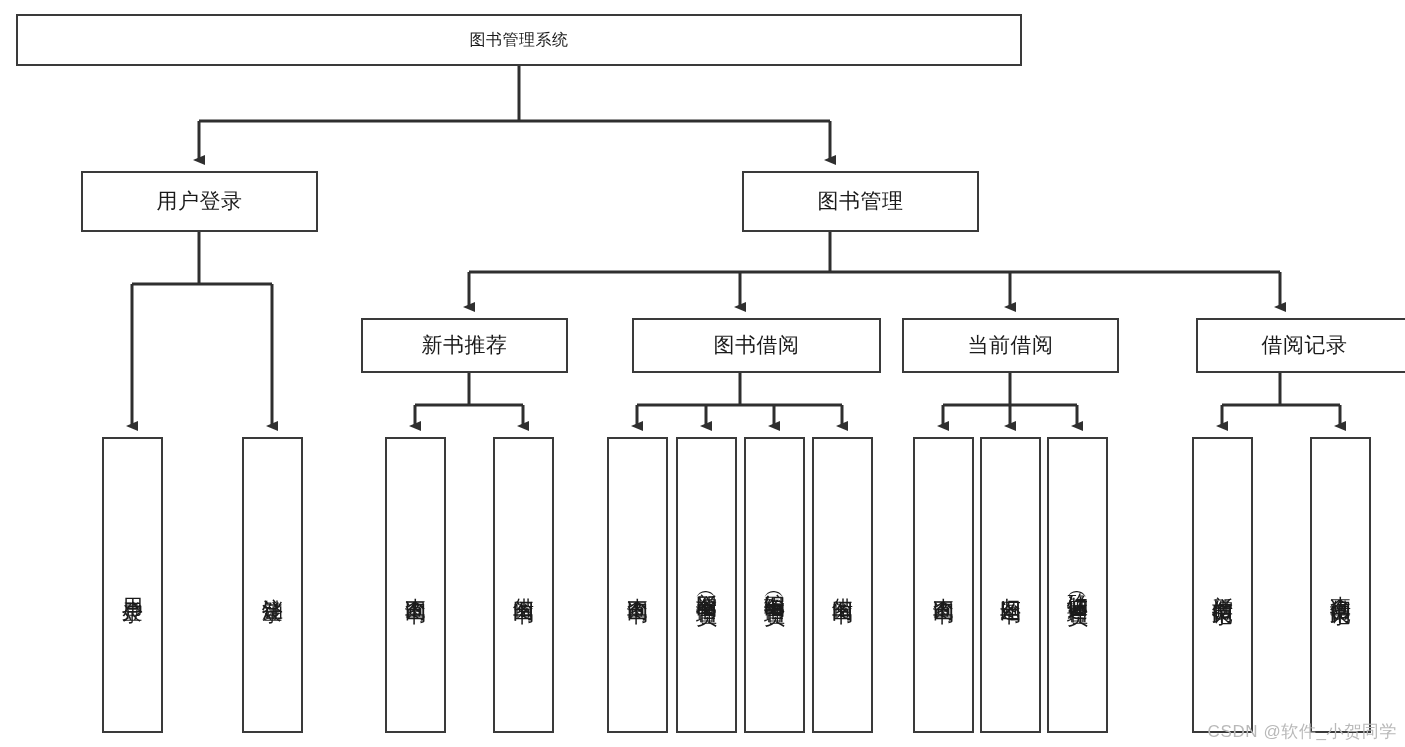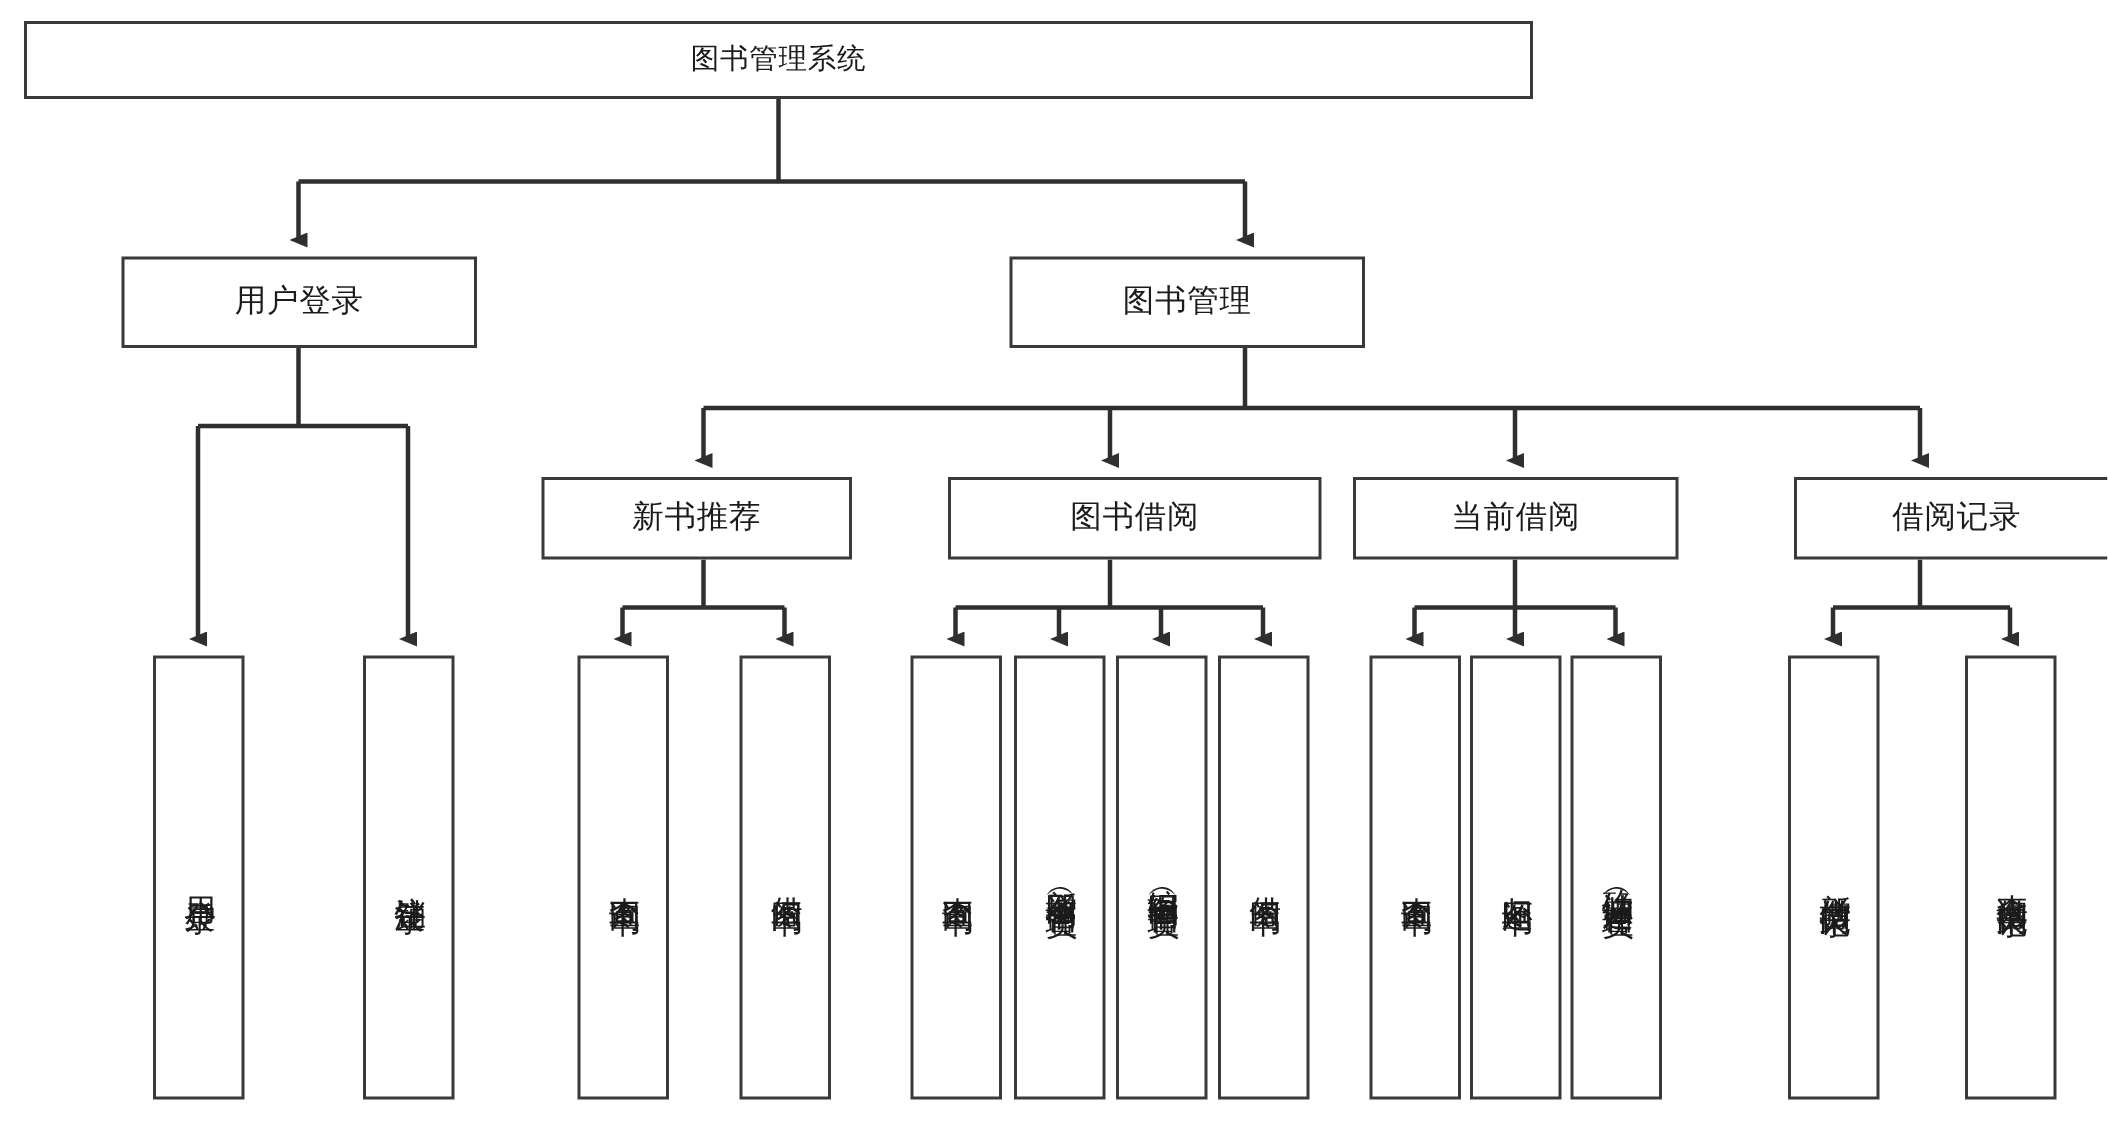--- a/index.html
+++ b/index.html
@@ -40,21 +40,21 @@
     display: block;
     text-align: center;
     line-height: 1.18;
     letter-spacing: 0.5px;
   }
   
   .node.h .lbl {
     font-size: 21px;
   }
   .node.h.root .lbl {
-    font-size: 19px;
+    font-size: 16px;
   }
   
   .node.v {
     align-items: center;
     justify-content: center;
     padding: 4px 0;
   }
   .node.v .lbl {
     writing-mode: vertical-rl;
     text-orientation: upright;
@@ -133,21 +133,21 @@
     </g>
   </svg>
 
   <div class="node h root" style="left:16px; top:14px; width:1006px; height:52px;">
     <span class="lbl">图书管理系统</span>
   </div>
 
   <div class="node h" style="left:81px; top:171px; width:237px; height:61px;">
     <span class="lbl">用户登录</span>
   </div>
-  <div class="node h" style="left:673px; top:171px; width:237px; height:61px;">
+  <div class="node h" style="left:742px; top:171px; width:237px; height:61px;">
     <span class="lbl">图书管理</span>
   </div>
 
   <div class="node h" style="left:361px; top:318px; width:207px; height:55px;">
     <span class="lbl">新书推荐</span>
   </div>
   <div class="node h" style="left:632px; top:318px; width:249px; height:55px;">
     <span class="lbl">图书借阅</span>
   </div>
   <div class="node h" style="left:902px; top:318px; width:217px; height:55px;">
@@ -194,14 +194,15 @@
     <span class="lbl">确认归还（管理员）</span>
   </div>
 
   <div class="node v" style="left:1192px; top:437px; width:61px; height:296px;">
     <span class="lbl">新增借阅记录</span>
   </div>
   <div class="node v" style="left:1310px; top:437px; width:61px; height:296px;">
     <span class="lbl">查询借阅记录</span>
   </div>
 
+  <div class="watermark">CSDN @软件_小贺同学</div>
 
 </div>
 
 </body></html>

